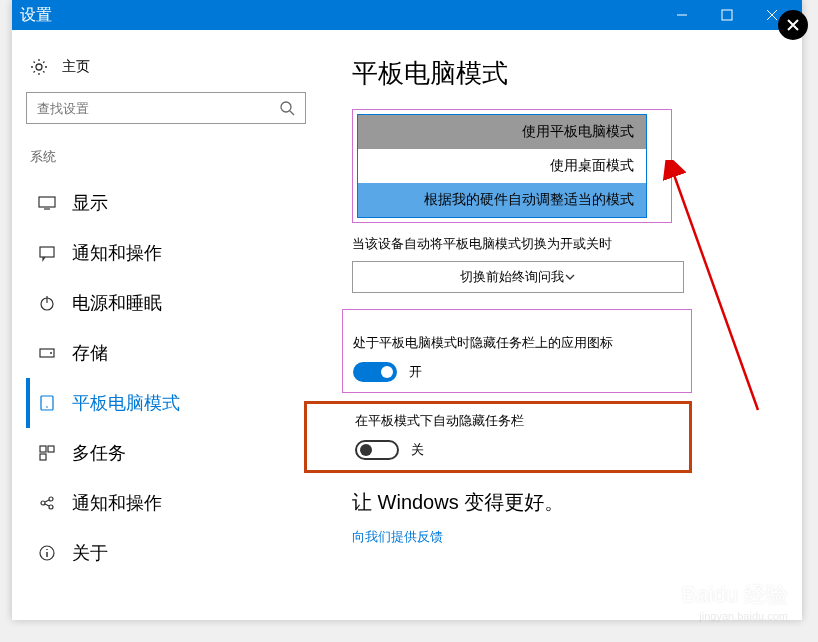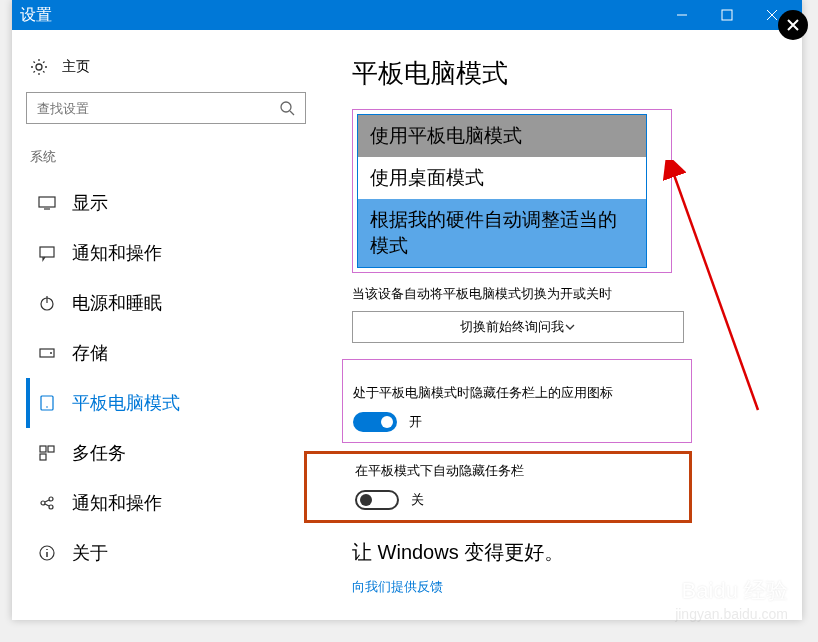--- a/index.html
+++ b/index.html
@@ -25,21 +25,21 @@
     
     .nav-item { display: flex; align-items: center; gap: 16px; padding: 13px 8px; font-size: 18px; cursor: pointer; border-left: 4px solid transparent; }
     .nav-item.active { color: #0078d7; border-left-color: #0078d7; }
     .nav-icon { width: 18px; height: 18px; display: flex; align-items: center; justify-content: center; flex-shrink: 0; }
     
     .main { flex: 1; padding: 26px 20px 0 30px; position: relative; }
     .page-title { font-size: 26px; font-weight: 400; margin-bottom: 18px; }
     
     .highlight-box1 { border: 1px solid #d070d0; padding: 4px; margin-bottom: 12px; width: 320px; }
     .dropdown-list { width: 290px; border: 1px solid #0078d7; background: #fff; }
-    .dropdown-item { padding: 8px 12px; font-size: 19px; cursor: pointer; }
+    .dropdown-item { padding: 8px 12px; font-size: 14px; cursor: pointer; text-align: right; }
     .dropdown-item.selected { background: #999; color: #000; }
     .dropdown-item.highlighted { background: #5aa7e8; color: #000; }
     
     .section-label { font-size: 13px; margin: 10px 0 8px 0; }
     .select-box { width: 332px; height: 32px; border: 1px solid #999; display: flex; align-items: center; padding: 0 12px; justify-content: center; font-size: 13px; cursor: pointer; }
     .chevron { width: 12px; height: 12px; }
     
     .highlight-box2 { border: 1px solid #d070d0; padding: 8px 10px 10px 10px; margin: 16px 0 8px -10px; width: 350px; }
     .highlight-box3 { border: 3px solid #c2410c; padding: 8px 10px 10px 10px; margin: 0 0 16px -48px; width: 388px; padding-left: 48px; }
     
@@ -55,21 +55,21 @@
     .improve-title { font-size: 20px; margin: 14px 0 12px 0; }
     .feedback-link { color: #0078d7; font-size: 13px; cursor: pointer; }
     
     .close-badge { position: absolute; right: 10px; top: 10px; width: 30px; height: 30px; background: #000; border-radius: 50%; display: flex; align-items: center; justify-content: center; cursor: pointer; z-index: 10; }
     .close-badge svg { width: 14px; height: 14px; }
     
     .arrow-annotation { position: absolute; right: 50px; top: 160px; pointer-events: none; }
     
     .watermark { position: absolute; right: 30px; bottom: 20px; opacity: 0.25; text-align: right; pointer-events: none; }
     .watermark-main { font-size: 22px; color: #fff; text-shadow: 0 0 2px #888; }
-    .watermark-sub { font-size: 14px; color: #aaa; }
+    .watermark-sub { font-size: 11px; color: #aaa; }
   </style>
 </head>
 <body>
 
 <div class="close-badge">
   <svg viewBox="0 0 14 14">
       <path d="M2 2 L12 12 M12 2 L2 12" stroke="#fff" stroke-width="2" fill="none"></path>
     </svg>
 </div>
 

